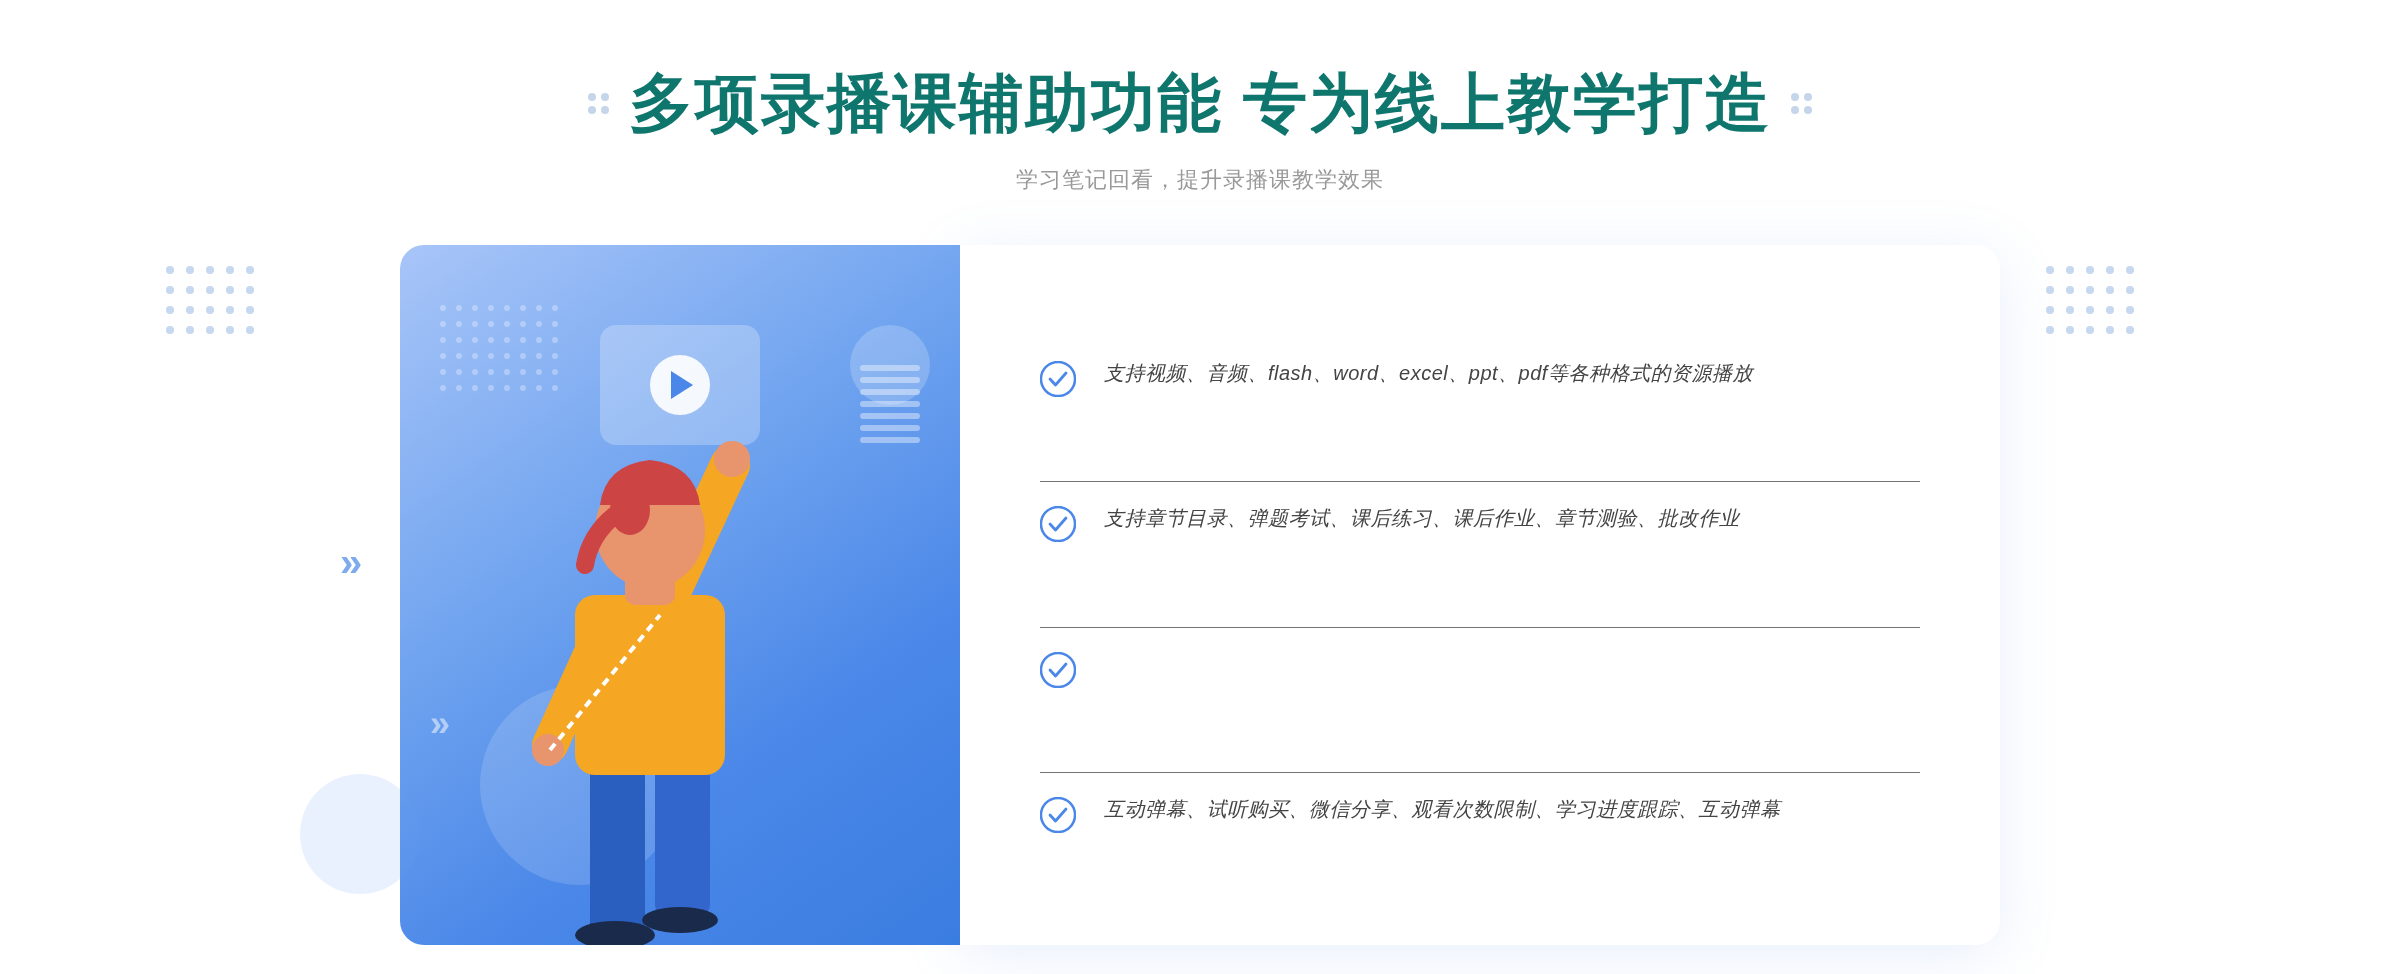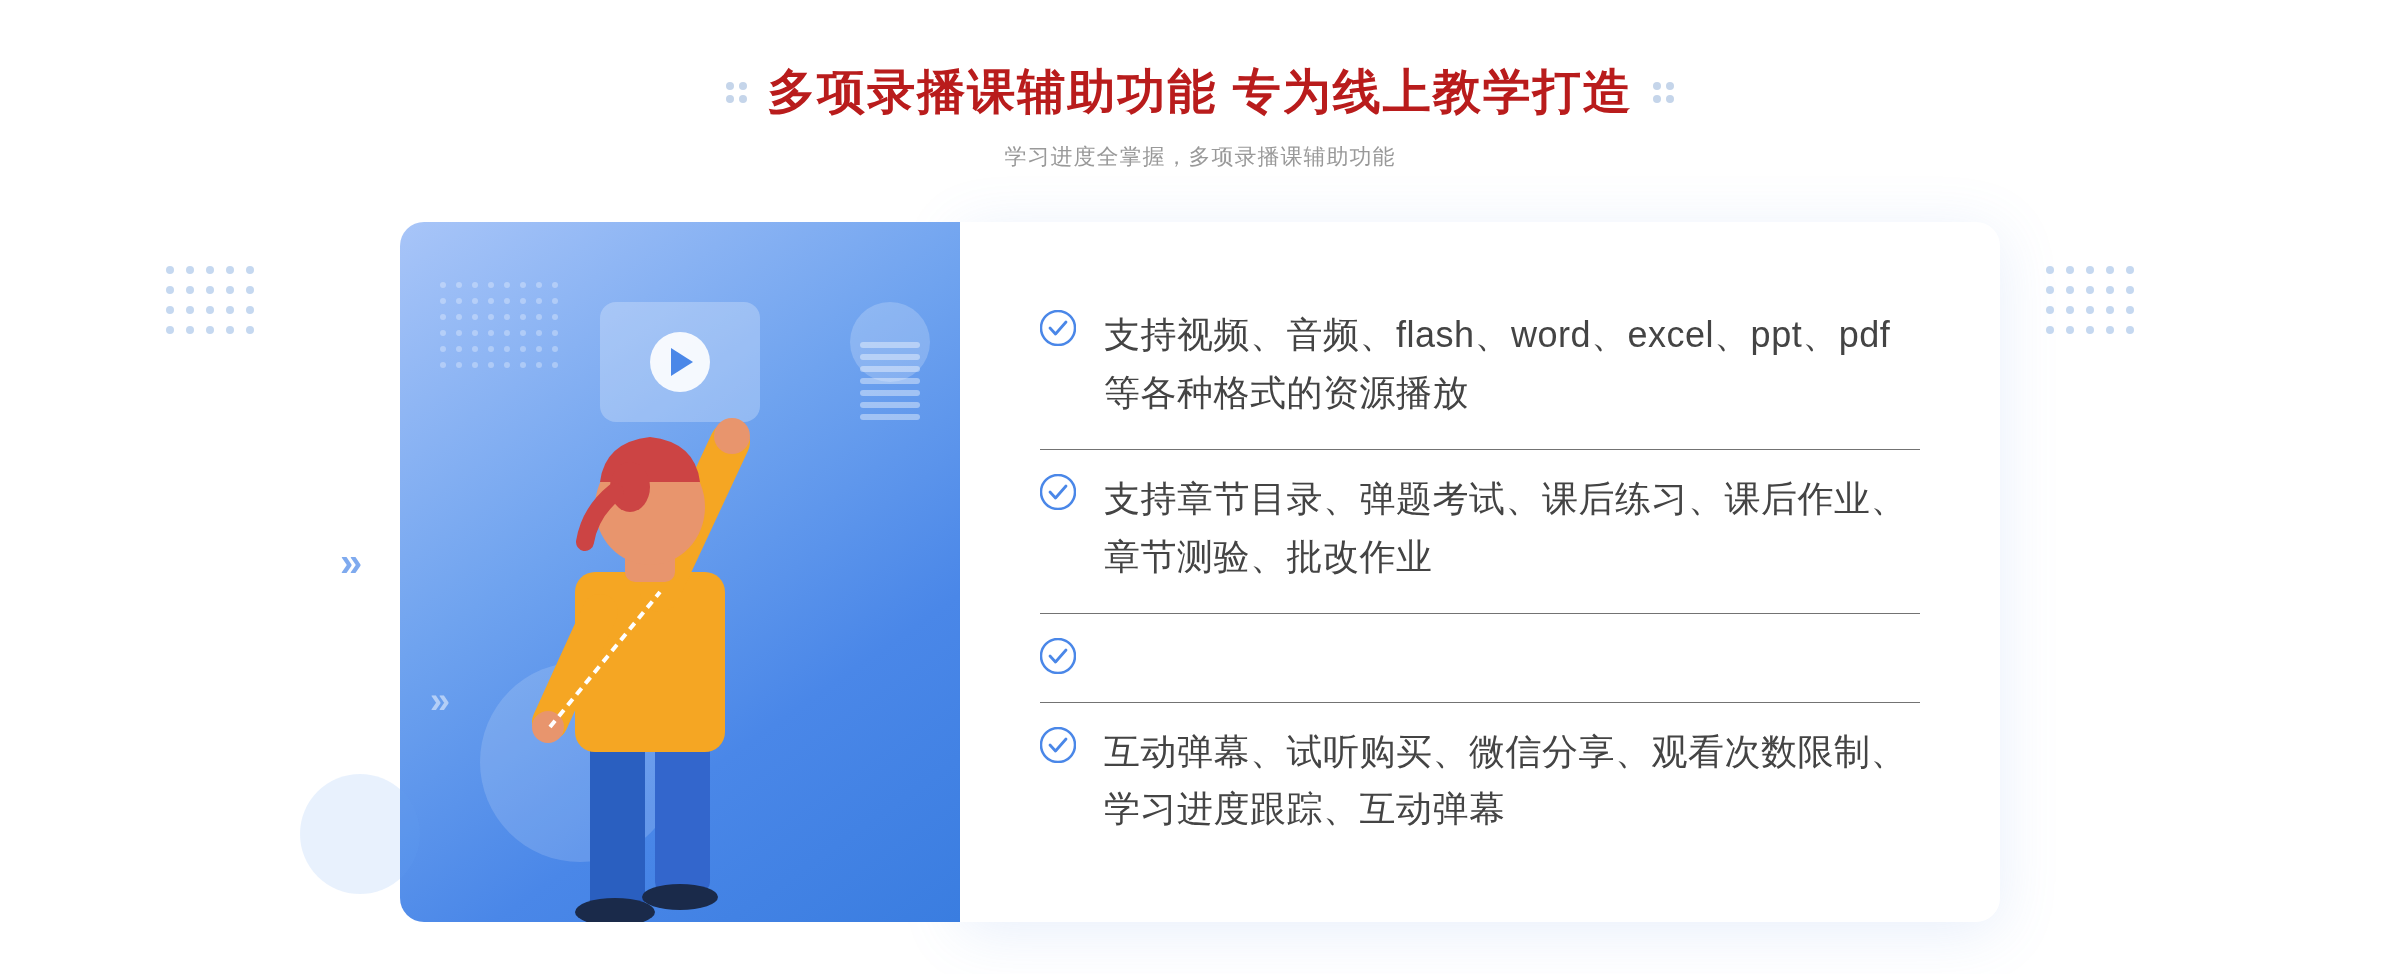--- a/index.html
+++ b/index.html
@@ -46,23 +46,23 @@
 
     .title-dots span {
       width: 8px;
       height: 8px;
       border-radius: 50%;
       background: #c5d5ea;
       display: block;
     }
 
     .main-title {
-      font-size: 48px;
+      font-size: 64px;
       font-weight: 700;
-      color: #b91c1c;
+      color: #0f766e;
       letter-spacing: 2px;
     }
 
     .sub-title {
       font-size: 22px;
       color: #999999;
       letter-spacing: 1px;
     }
 
     
@@ -220,24 +220,25 @@
       flex-shrink: 0;
       margin-top: 4px;
     }
 
     .check-icon svg {
       width: 36px;
       height: 36px;
     }
 
     .feature-text {
-      font-size: 36px;
+      font-size: 20px;
       color: #444444;
       line-height: 1.6;
       letter-spacing: 0.5px;
+      font-style: italic;
     }
 
     
     .left-chevrons {
       position: absolute;
       left: 340px;
       top: 540px;
       display: flex;
       gap: 6px;
     }
@@ -285,21 +286,21 @@
       </div>
       <h1 class="main-title">多项录播课辅助功能 专为线上教学打造</h1>
 
       <div class="title-dots">
         <span></span>
         <span></span>
         <span></span>
         <span></span>
       </div>
     </div>
-    <p class="sub-title">学习进度全掌握，多项录播课辅助功能</p>
+    <p class="sub-title">学习笔记回看，提升录播课教学效果</p>
   </div>
 
   <div class="content-area">
 
     <div class="illustration-panel">
 
       <div class="illus-dots-grid">
         <span></span>
           <span></span>
           <span></span>

